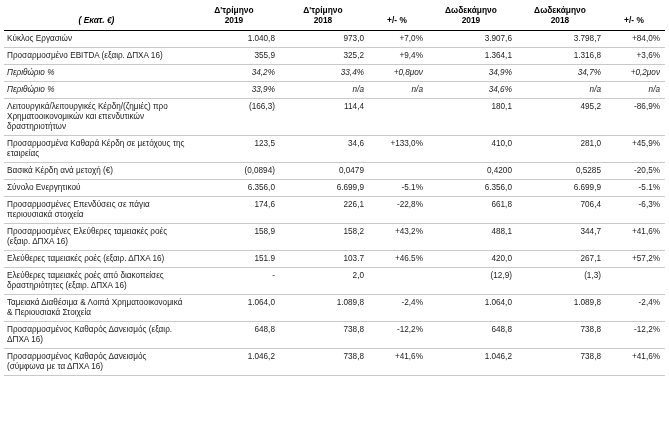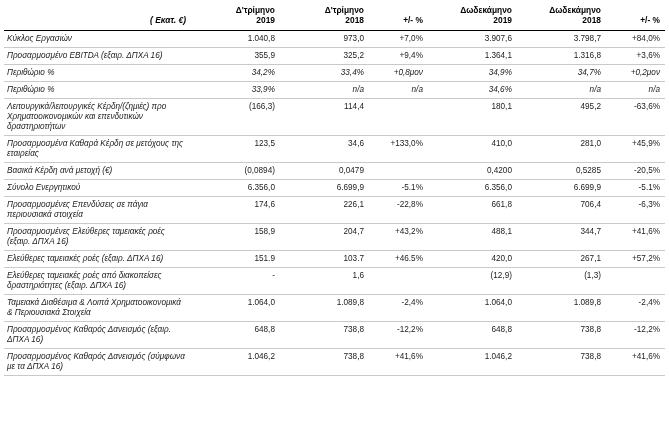--- a/index.html
+++ b/index.html
@@ -29,43 +29,42 @@
   table.fin col.c-label { width: 168px; }
   table.fin col.c-num   { width: 80px; }
   table.fin col.c-pct   { width: 53px; }
 
   table.fin thead th {
     font-weight: bold;
     font-size: 8.4px;
     vertical-align: bottom;
     padding: 2px 5px 4px 2px;
     border-bottom: 1.2px solid #000000;
-    text-align: right;
+    text-align: center;
     line-height: 1.18;
     color: #000000;
   }
   table.fin thead th.lbl {
-    text-align: right;
+    text-align: center;
     padding-left: 3px;
     font-weight: bold;
   }
   table.fin tbody td {
     border-bottom: 0.8px solid #c9c9c9;
     padding: 3px 5px 3px 2px;
     text-align: right;
     vertical-align: top;
     line-height: 1.22;
     color: #1a1a1a;
     overflow: hidden;
   }
   table.fin tbody td.lbl {
     text-align: left;
     padding-left: 3px;
     padding-right: 6px;
-    font-style: italic;
   }
   table.fin tbody tr.italic td {
     font-style: italic;
   }
   .hdr-line2 { display: block; }
   .unit { font-weight: bold; font-style: italic; }
 </style>
 </head>
 <body>
 
@@ -146,21 +145,21 @@
           <td>n/a</td>
           <td>n/a</td>
         </tr>
         <tr>
           <td class="lbl">Λειτουργικά/λειτουργικές Κέρδη/(ζημιές) προ Χρηματοοικονομικών και επενδυτικών δραστηριοτήτων</td>
           <td>(166,3)</td>
           <td>114,4</td>
           <td></td>
           <td>180,1</td>
           <td>495,2</td>
-          <td>-63,6%</td>
+          <td>-86,9%</td>
         </tr>
         <tr>
           <td class="lbl">Προσαρμοσμένα Καθαρά Κέρδη σε μετόχους της εταιρείας</td>
           <td>123,5</td>
           <td>34,6</td>
           <td>+133,0%</td>
           <td>410,0</td>
           <td>281,0</td>
           <td>+45,9%</td>
         </tr>
@@ -187,39 +186,39 @@
           <td>174,6</td>
           <td>226,1</td>
           <td>-22,8%</td>
           <td>661,8</td>
           <td>706,4</td>
           <td>-6,3%</td>
         </tr>
         <tr>
           <td class="lbl">Προσαρμοσμένες  Ελεύθερες ταμειακές ροές (εξαιρ. ΔΠΧΑ 16)</td>
           <td>158,9</td>
-          <td>204,7</td>
+          <td>158,2</td>
           <td>+43,2%</td>
           <td>488,1</td>
           <td>344,7</td>
           <td>+41,6%</td>
         </tr>
         <tr>
           <td class="lbl">Ελεύθερες ταμειακές ροές (εξαιρ. ΔΠΧΑ 16)</td>
           <td>151.9</td>
           <td>103.7</td>
           <td>+46.5%</td>
           <td>420,0</td>
           <td>267,1</td>
           <td>+57,2%</td>
         </tr>
         <tr>
           <td class="lbl">Ελεύθερες ταμειακές ροές από διακοπείσες δραστηριότητες (εξαιρ. ΔΠΧΑ 16)</td>
           <td>-</td>
-          <td>1,6</td>
+          <td>2,0</td>
           <td></td>
           <td>(12,9)</td>
           <td>(1,3)</td>
           <td></td>
         </tr>
         <tr>
           <td class="lbl">Ταμειακά Διαθέσιμα &amp; Λοιπά Χρηματοοικονομικά &amp; Περιουσιακά Στοιχεία</td>
           <td>1.064,0</td>
           <td>1.089,8</td>
           <td>-2,4%</td>

